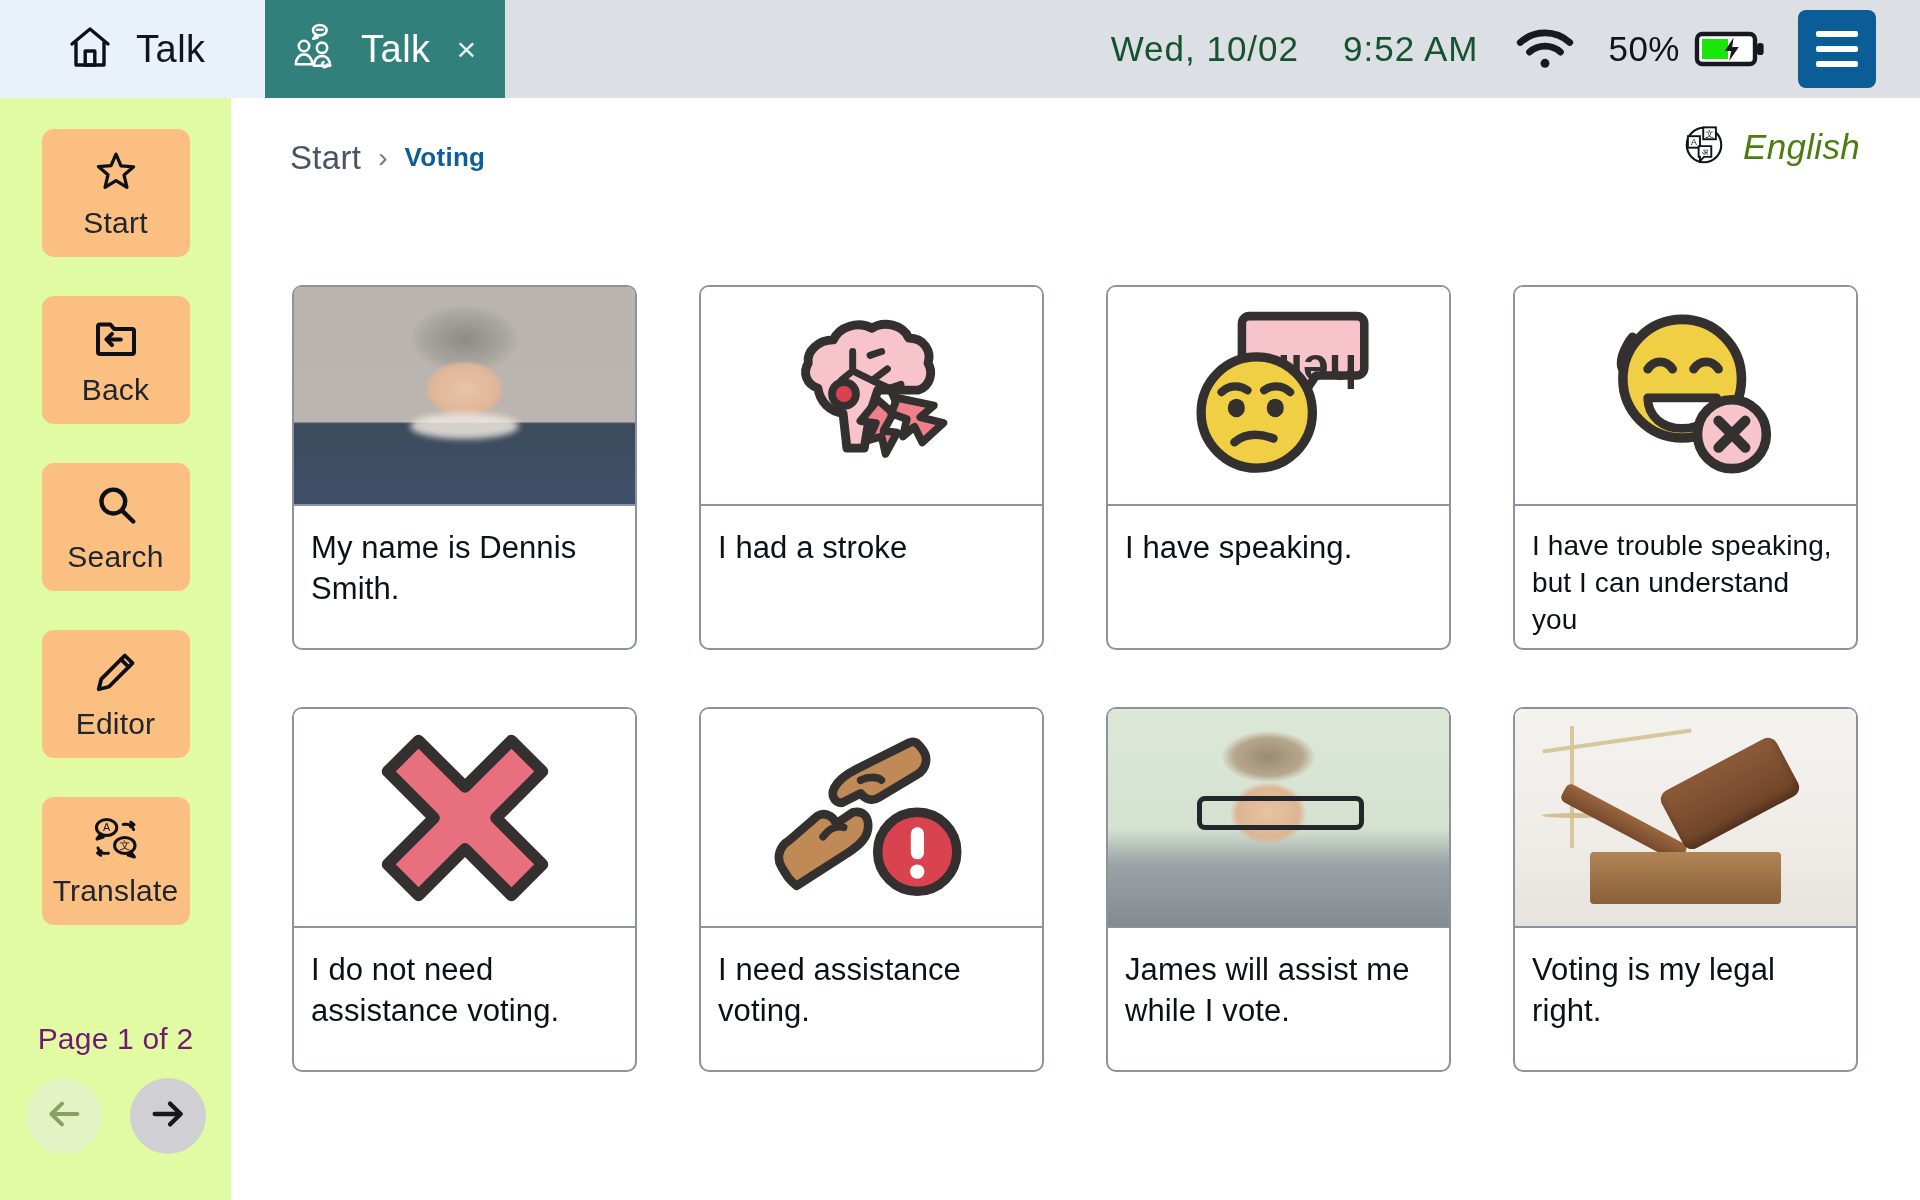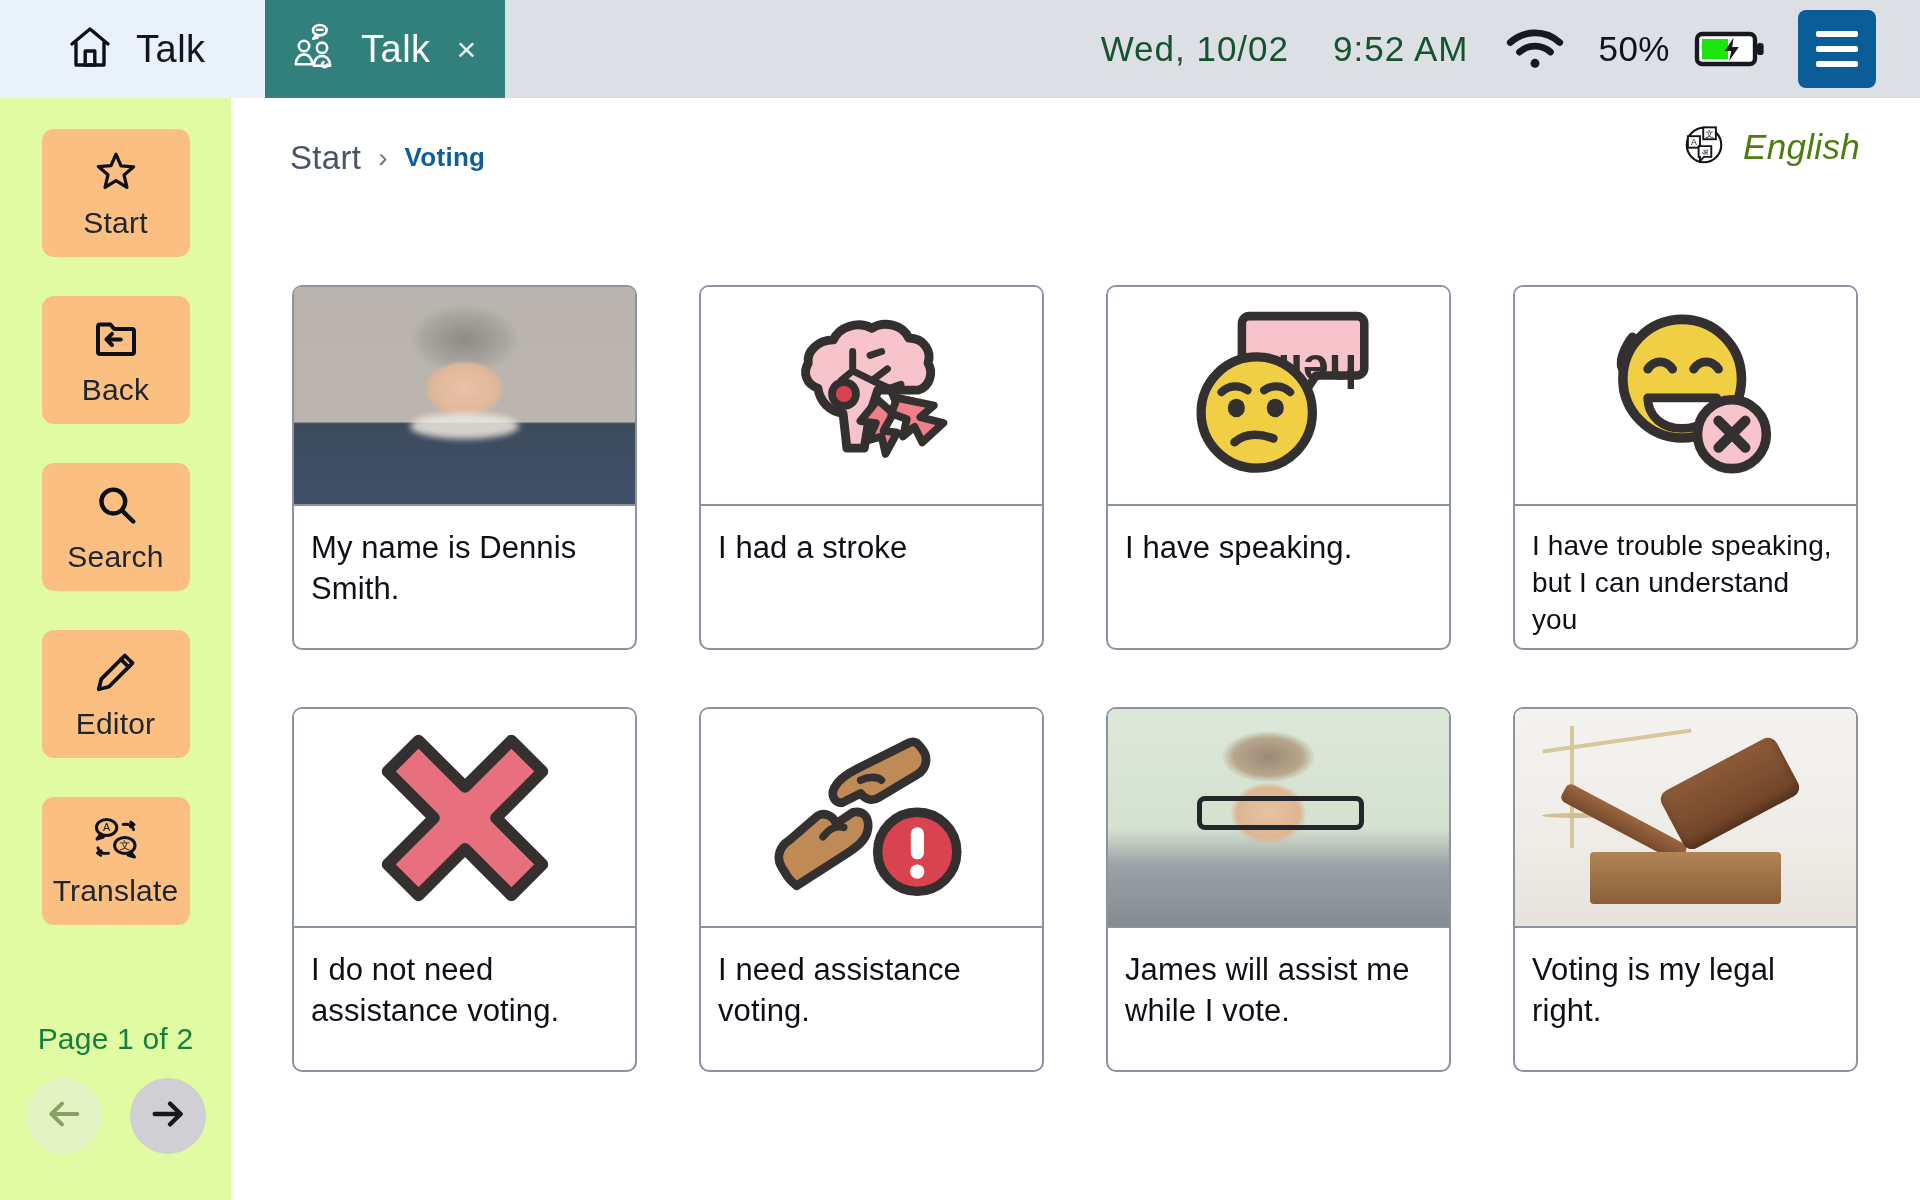--- a/index.html
+++ b/index.html
@@ -42,21 +42,21 @@
     cursor: pointer;
   }
   .status {
     flex: 1; display: flex; align-items: center;
     justify-content: flex-end;
     gap: 0; padding-right: 18px;
   }
   .status-date { font-size: 35px; color: #14532d; letter-spacing: 1px; margin-right: 44px; font-weight:400;}
   .status-time { font-size: 35px; color: #14532d; letter-spacing: 1px; margin-right: 38px; font-weight:400;}
   .wifi-icon { margin-right: 34px; display:flex; align-items:center;}
-  .battery-pct { font-size: 35px; color: #10141a; margin-right: 24px; letter-spacing:.5px;}
+  .battery-pct { font-size: 35px; color: #10141a; margin-right: 14px; letter-spacing:.5px;}
   .battery-icon { margin-right: 32px; display:flex; align-items:center;}
   .menu-btn {
     width: 78px; height: 78px;
     background: #0a5d96; border-radius: 8px;
     display: flex; flex-direction: column;
     align-items: center; justify-content: center; gap: 9px;
     cursor: pointer; margin-right: 26px;
   }
   .menu-btn span { display:block; width: 42px; height: 6px; background:#fff; border-radius:2px;}
 
@@ -78,21 +78,21 @@
     cursor: pointer;
   }
   .side-btn .side-label {
     font-size: 30px; color: #21262e; letter-spacing: .2px;
   }
   .side-icon { height: 50px; display:flex; align-items:center; justify-content:center;}
   .pager {
     margin-top: 58px;
     display: flex; flex-direction: column; align-items: center;
   }
-  .page-label { font-size: 30px; color: #15803d; margin-bottom: 22px; letter-spacing:.2px;text-align:center;}
+  .page-label { font-size: 30px; color: #701a75; margin-bottom: 22px; letter-spacing:.2px;text-align:center;}
   .page-arrows { display: flex; gap: 28px; }
   .page-arrow {
     width: 76px; height: 76px; border-radius: 50%;
     display:flex; align-items:center; justify-content:center;
     cursor: pointer;
   }
   .page-arrow.disabled { background: #e3f3c4; }
   .page-arrow.enabled  { background: #cfcfd4; }
 
   

